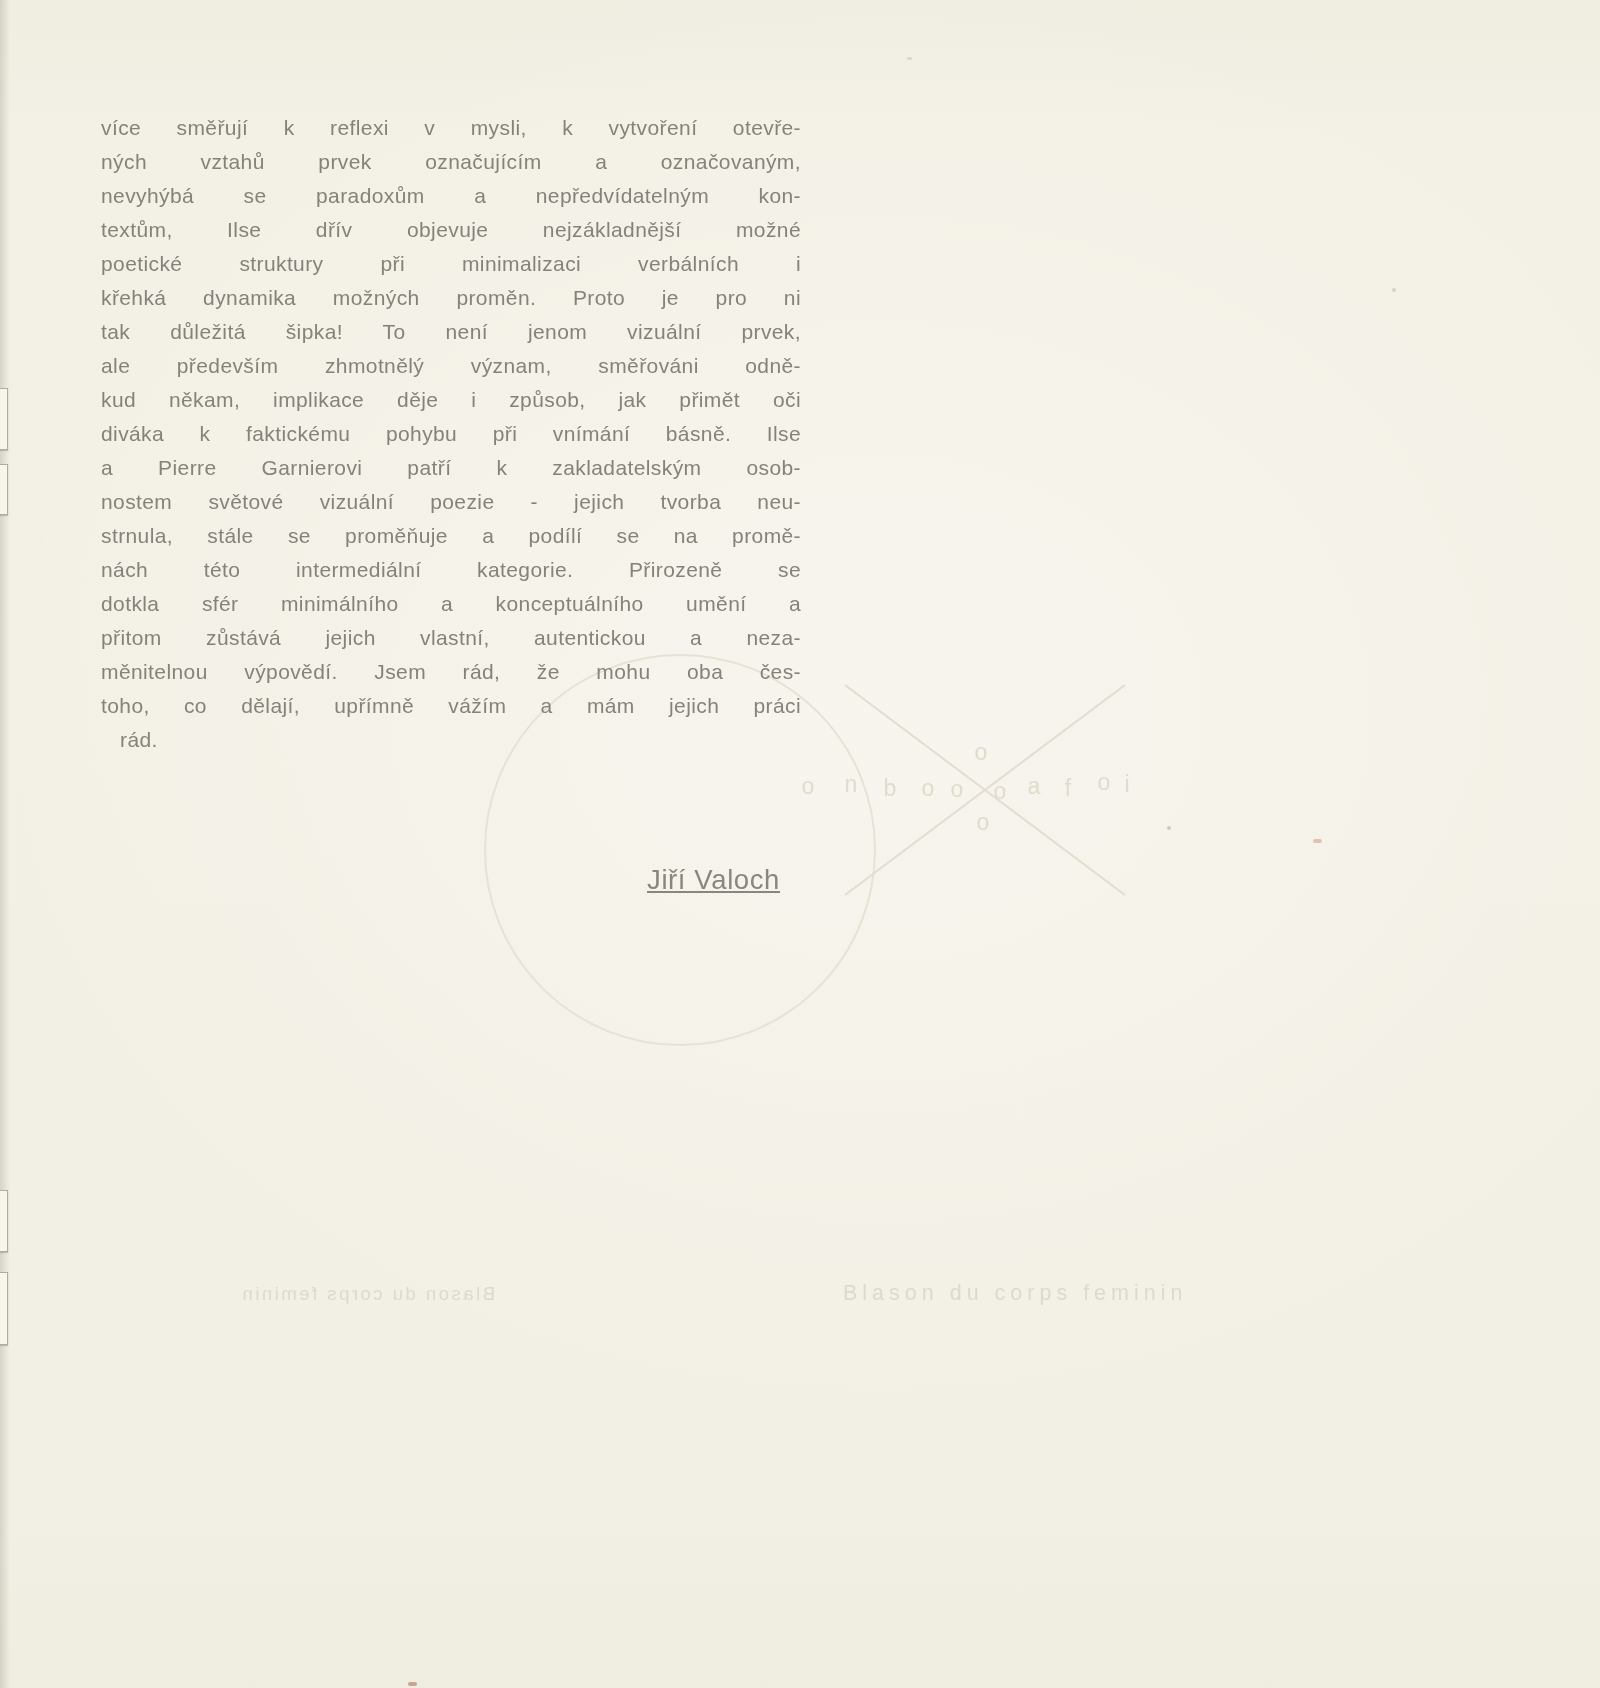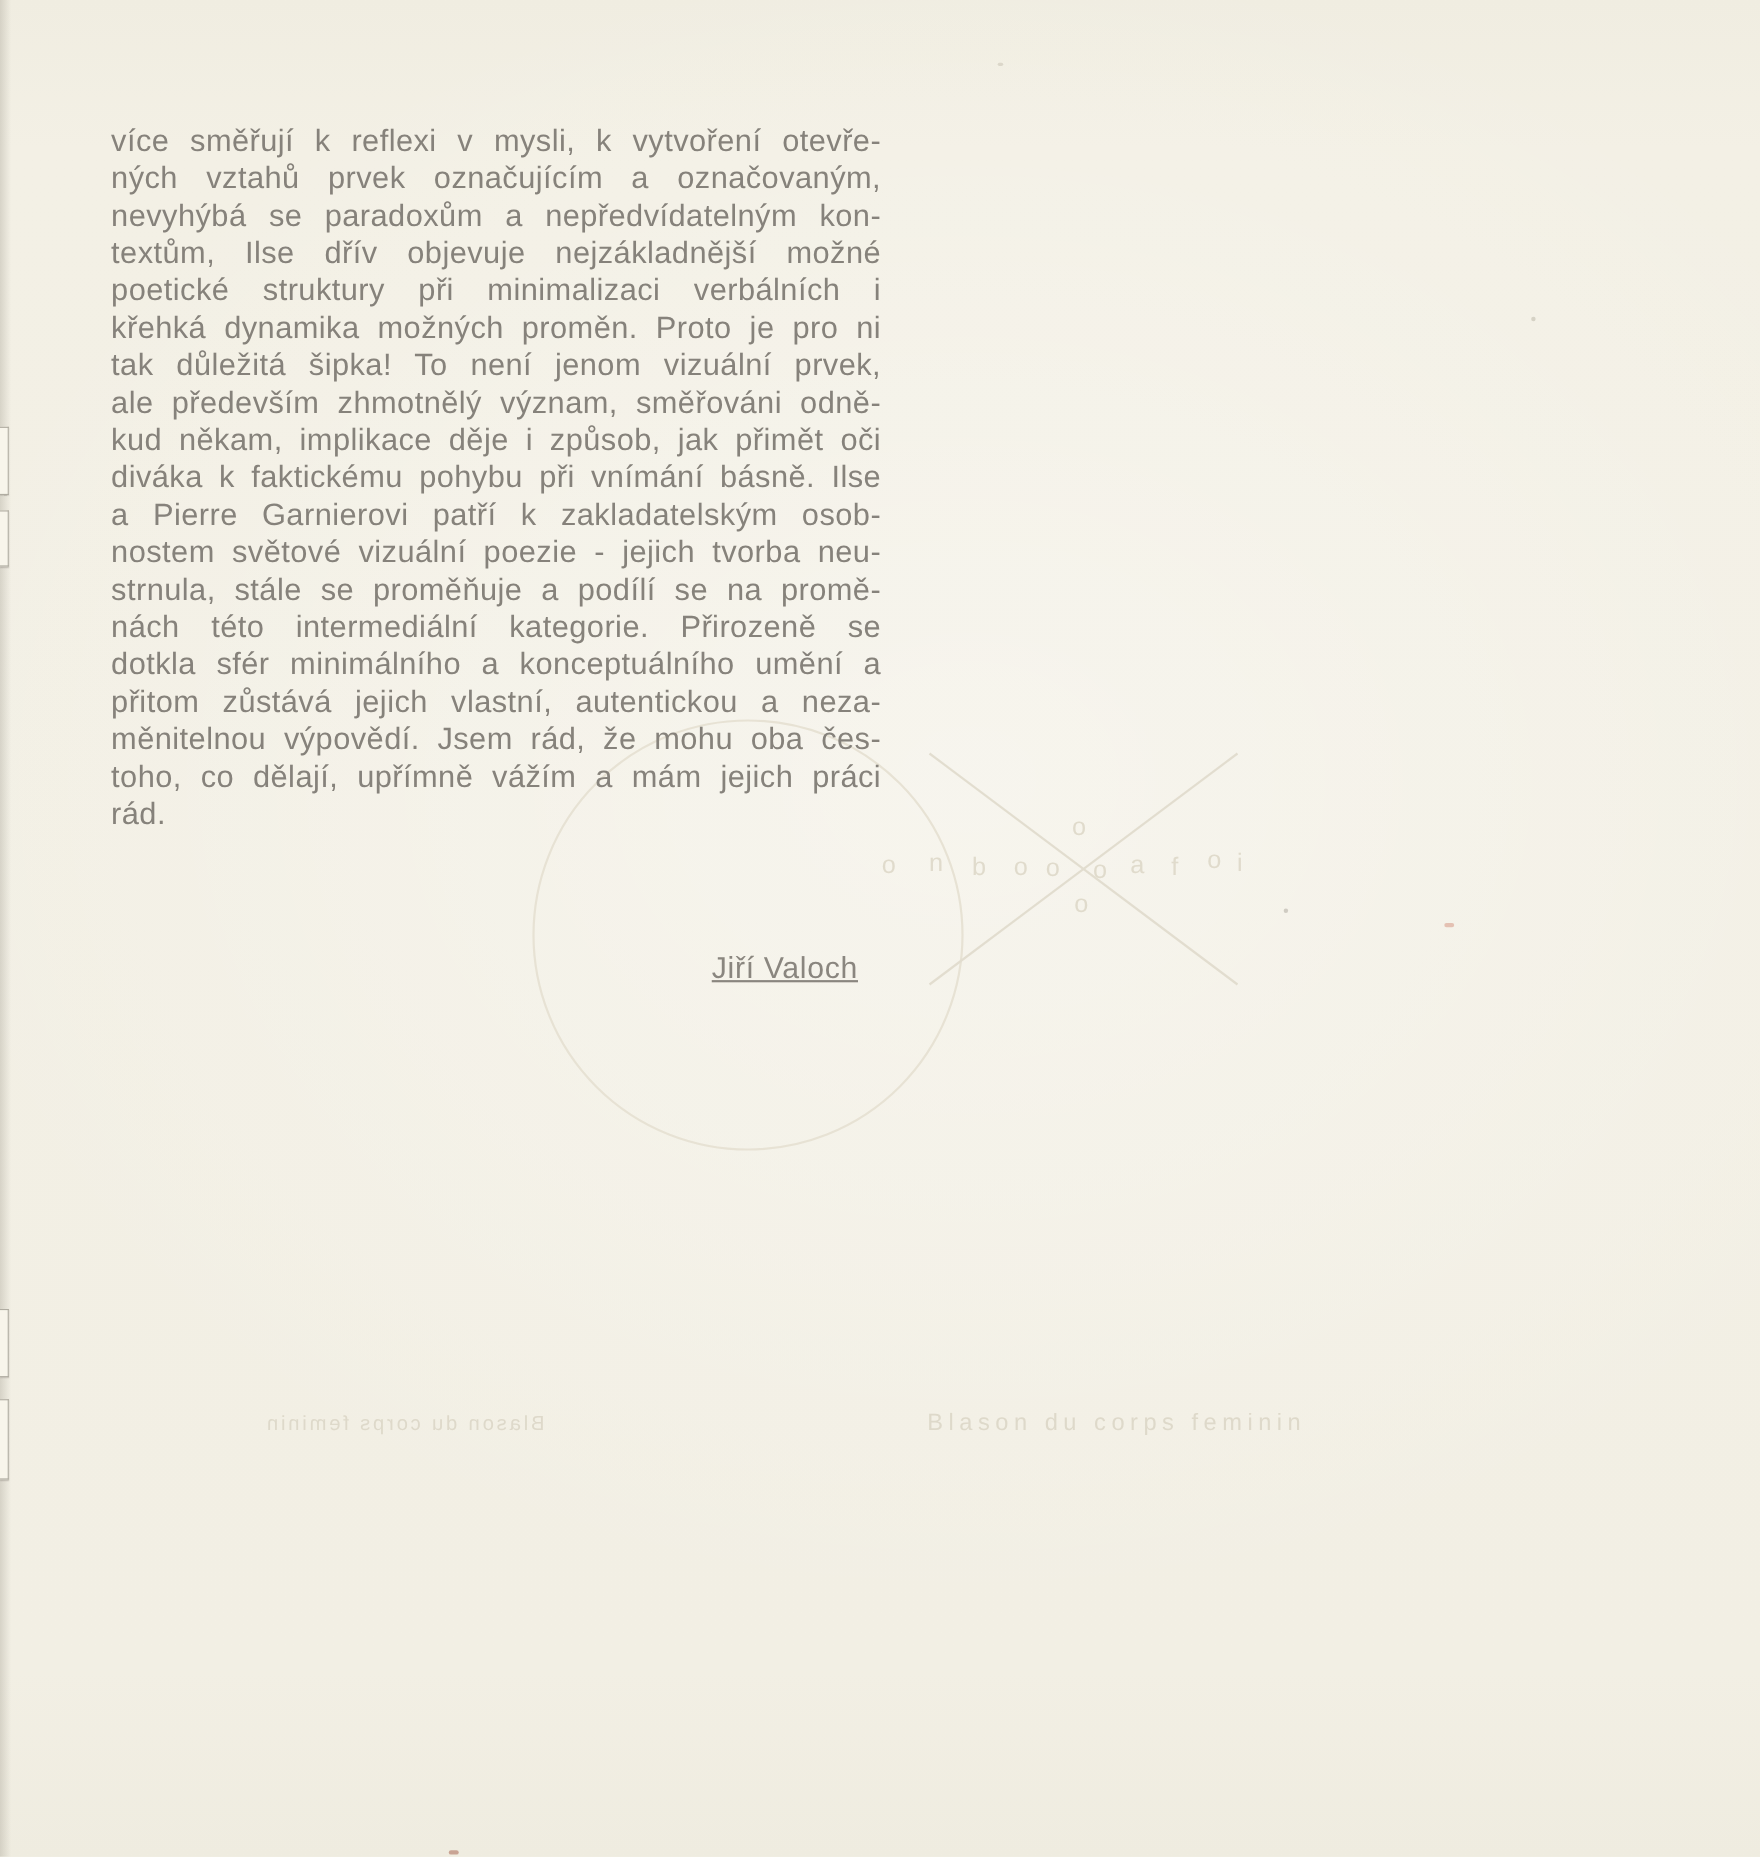--- a/index.html
+++ b/index.html
@@ -23,30 +23,30 @@
     background:#f8f5eb;
     border:1px solid #b0ac a1;
     border:1px solid #b0aca1;
     border-left:none;
     box-shadow:0 1px 1px rgba(120,115,105,0.35);
   }
   
   .text-block{
     position:absolute;left:101px;top:111px;width:700px;
     color:#86827b;
-    font-size:28px;line-height:34px;
+    font-size:21px;line-height:34px;
     letter-spacing:0.4px;
   }
   .text-line{
     text-align:justify;
     text-align-last:justify;
     white-space:normal;
     height:34px;overflow:visible;
   }
-  .text-line.last{text-align-last:left;}
+  .text-line.last{text-align-last:left;margin-left:19px;}
   .signature-row{
     position:absolute;left:450px;top:863px;width:330px;
     text-align:right;color:#8a867f;font-size:27.5px;line-height:34px;letter-spacing:0.6px;text-decoration:underline;
   }
   
   .showthrough{position:absolute;inset:0;pointer-events:none;}
   .scatter-letter{
     position:absolute;transform:translate(-50%,-50%);
     color:#e0dbcc;font-size:23px;line-height:1;
   }

